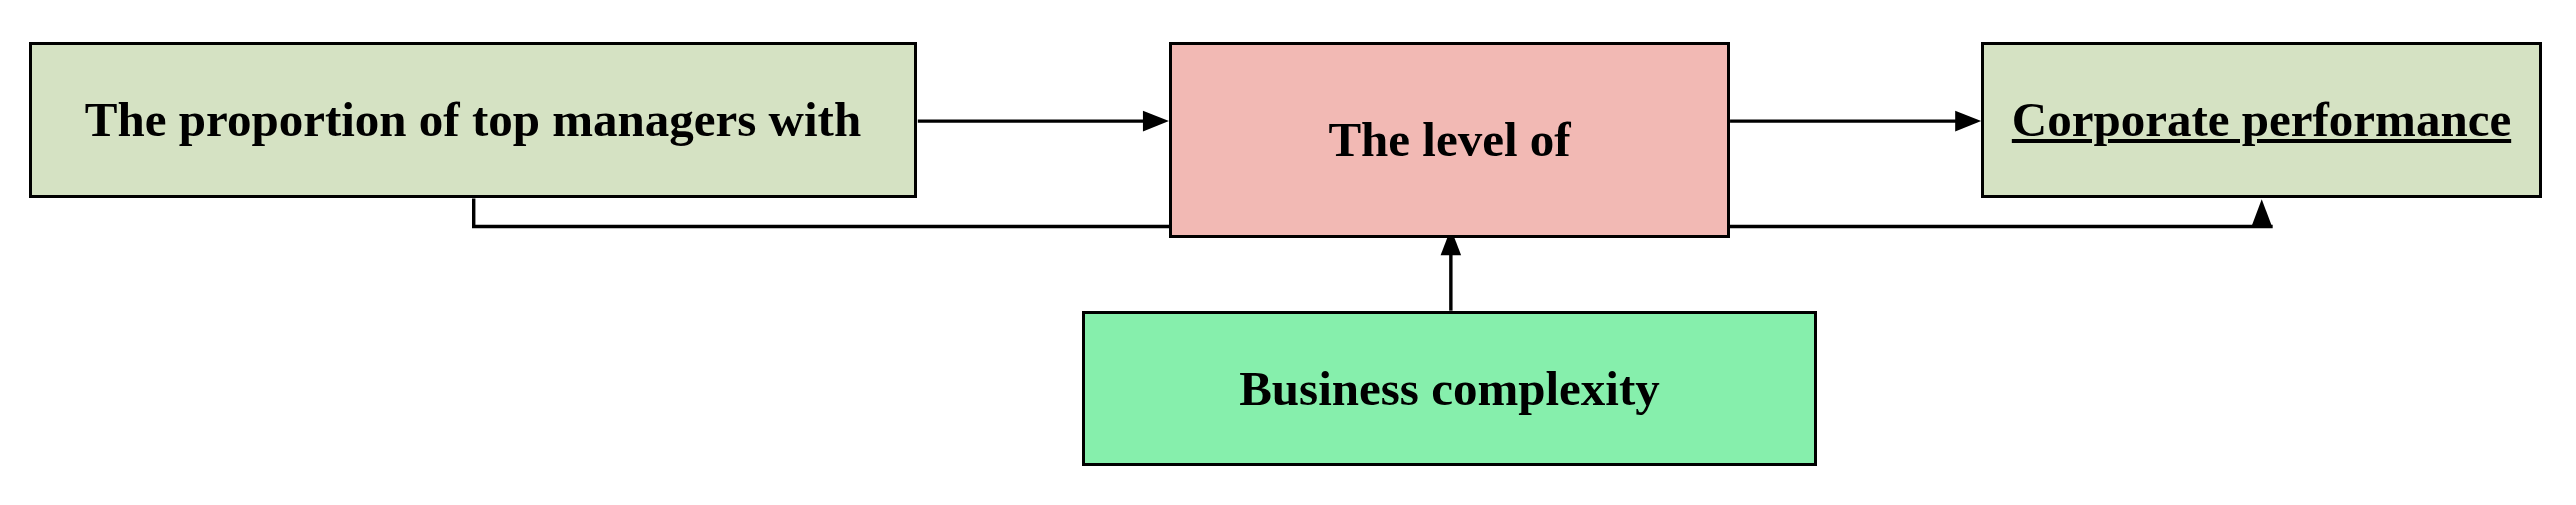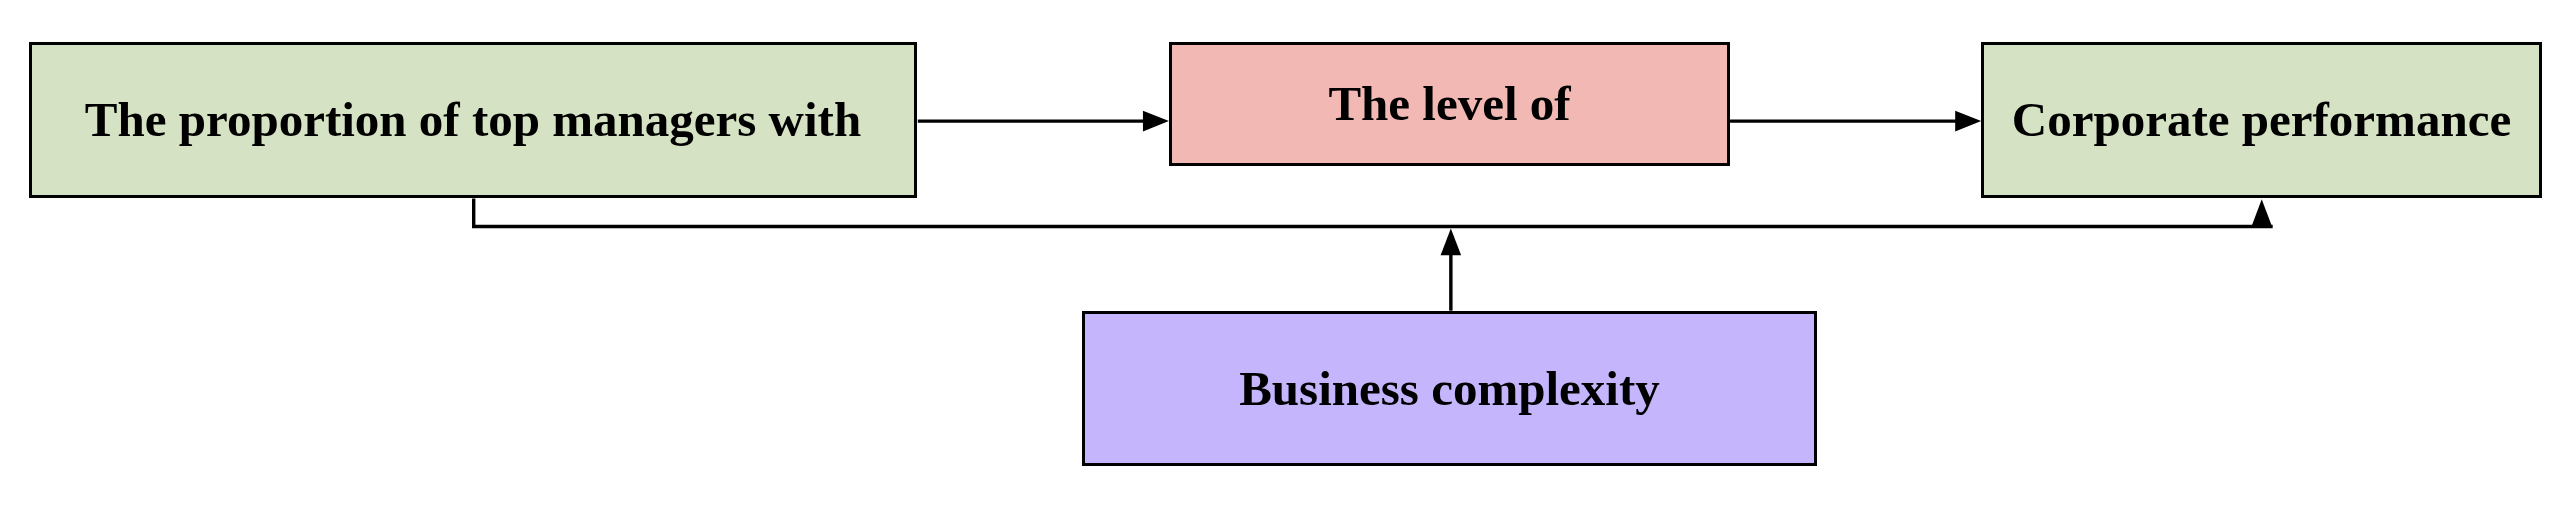--- a/index.html
+++ b/index.html
@@ -34,21 +34,21 @@
     text-align: center;
     color: #000000;
     font-weight: bold;
     font-size: 49px;
     line-height: 1.42;
   }
   .node .lbl {
     white-space: nowrap;
   }
   #box-independent { left: 29px;   top: 42px;  width: 888px; height: 156px; }
-  #box-mediator    { left: 1169px; top: 42px;  width: 561px;  height: 124px; }
+  #box-mediator    { left: 1169px; top: 42px;  width: 561px;  height: 196px; }
   #box-dependent   { left: 1981px; top: 42px;  width: 561px;  height: 156px; }
   #box-moderator   { left: 1082px; top: 311px; width: 735px; height: 155px; }
 </style>
 </head>
 <body>
 
 <div class="stage">
 
   <svg class="wires" viewBox="0 0 3764 738" xmlns="http://www.w3.org/2000/svg">
 
@@ -74,22 +74,22 @@
   </svg>
 
   <div class="node" id="box-independent" style="background-color: rgb(213, 226, 195);">
     <div class="lbl">The proportion of top managers with</div>
   </div>
 
   <div class="node" id="box-mediator" style="background-color: rgb(242, 185, 180);">
     <div class="lbl">The level of</div>
   </div>
 
-  <div class="node" id="box-dependent" style="background-color: rgb(213, 226, 195);">
+  <div class="node" id="box-dependent" style="background-color: rgb(213, 226, 195); text-decoration: underline;">
     <div class="lbl">Corporate performance</div>
   </div>
 
-  <div class="node" id="box-moderator" style="background-color: #c4b5fd;">
+  <div class="node" id="box-moderator" style="background-color: #86efac;">
     <div class="lbl">Business complexity</div>
   </div>
 
 </div>
 
 
 </body></html>

